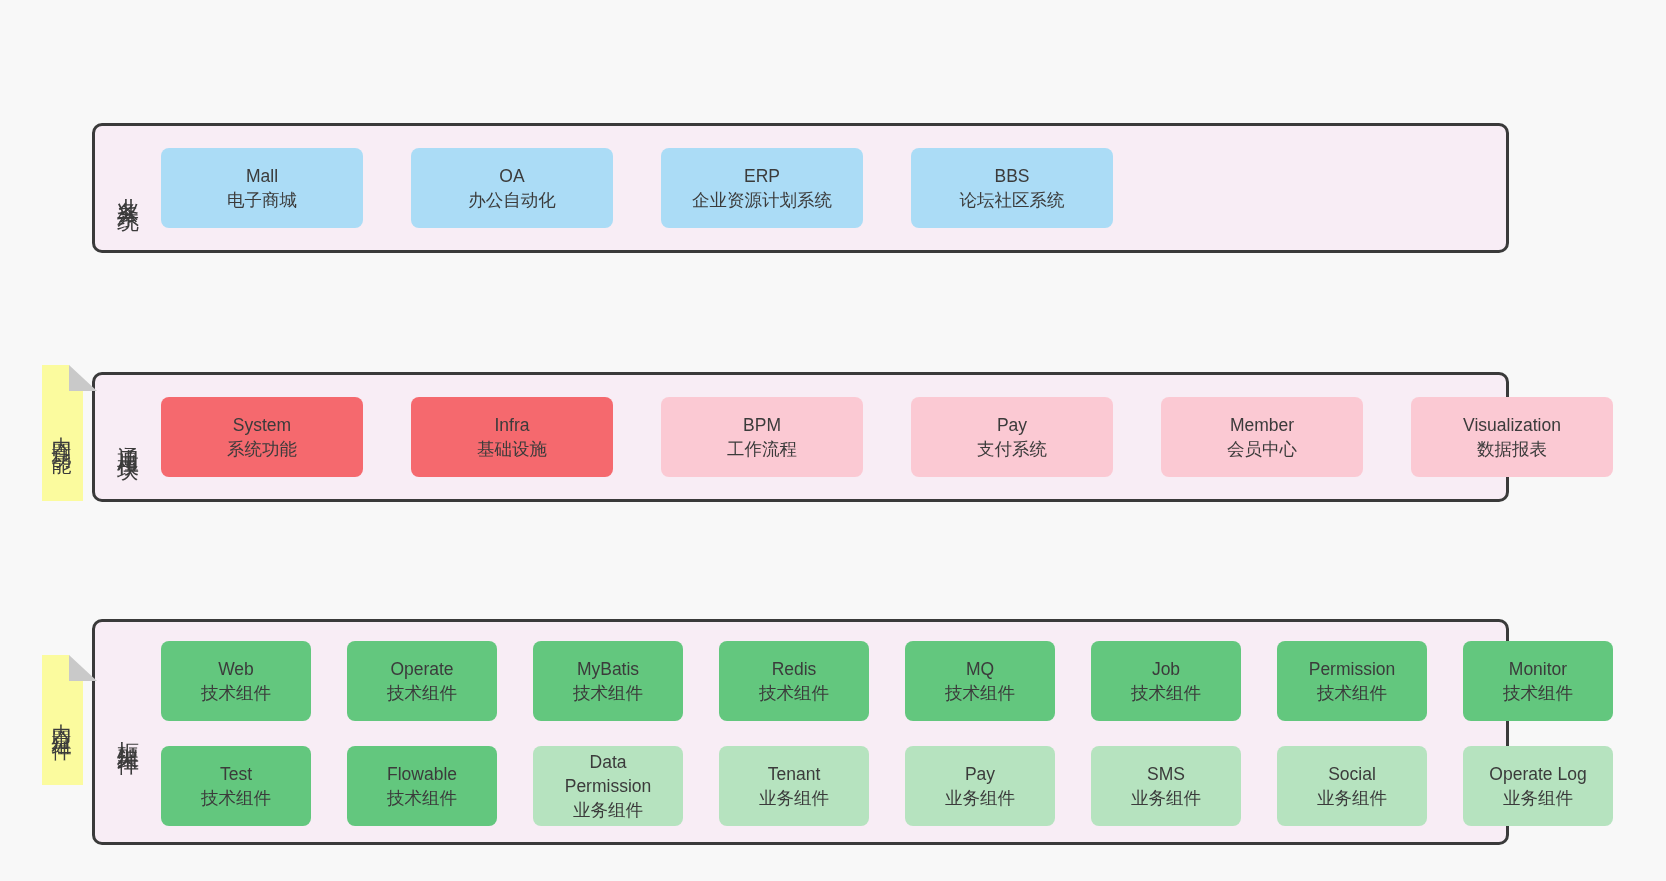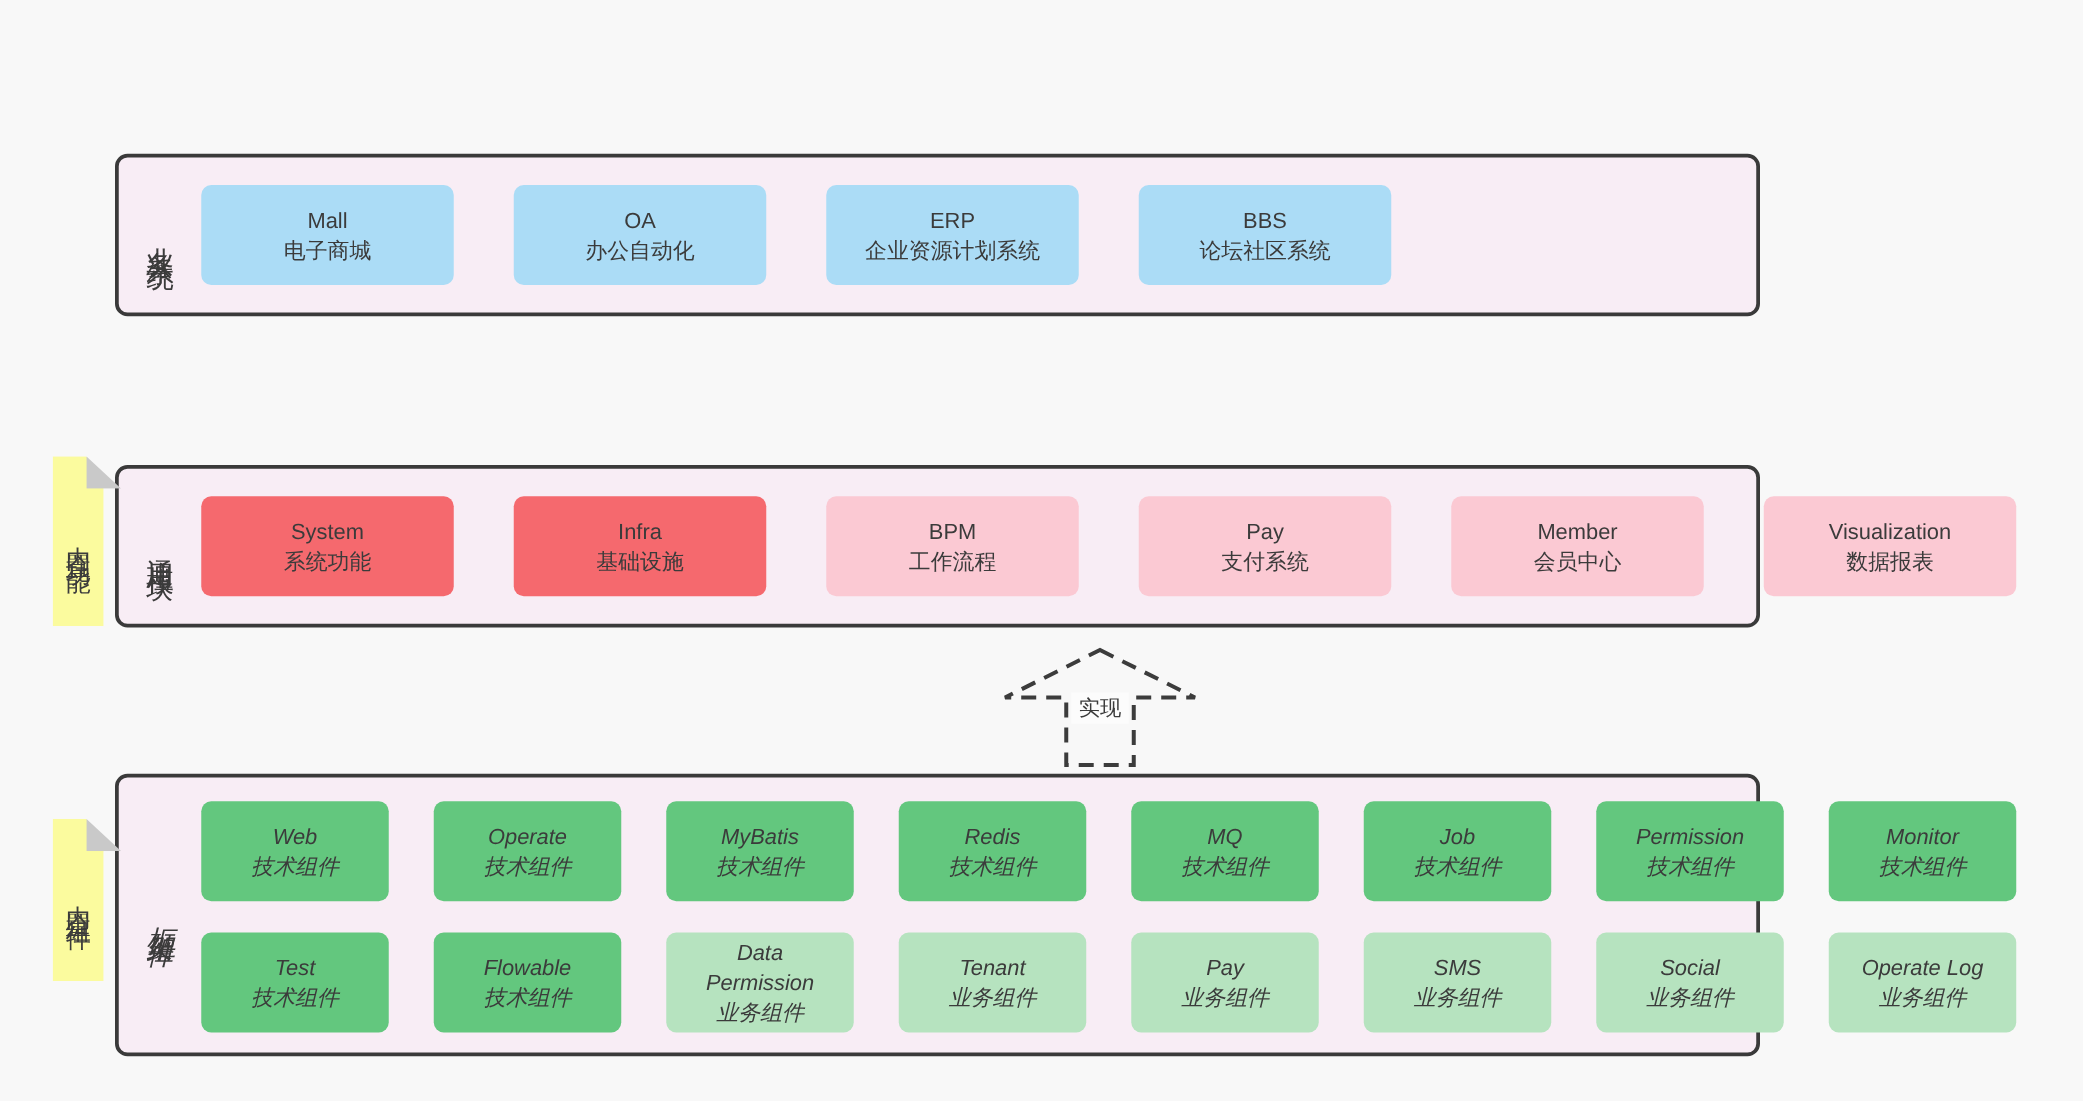--- a/index.html
+++ b/index.html
@@ -5,26 +5,26 @@
   :root{
     --c-page-bg:#f8f8f8; --c-panel-bg:#f8edf5; --c-panel-border:#3a3a3a;
     --c-blue:#abdcf6; --c-red:#f5696e; --c-pink:#fbc9d3;
     --c-green:#63c77e; --c-light-green:#b6e3bf;
     --c-note-yellow:#fbfb9e; --c-note-fold:#c9c9c9; --c-text:#3b3b3b;
   }
   html,body{margin:0;padding:0;}
   body{font-family:"Liberation Sans","DejaVu Sans",sans-serif;background:var(--c-page-bg);}
   .canvas{position:relative;width:1666px;height:881px;background:var(--c-page-bg);overflow:hidden;}
 
-  .layer{position:absolute;left:92px;width:1316px;box-sizing:border-box;
+  .layer{position:absolute;left:92px;width:1417px;box-sizing:border-box;
          background:var(--c-panel-bg);border:3px solid var(--c-panel-border);
          border-radius:10px;display:flex;}
   .layer-top{top:123px;height:130px;}
   .layer-mid{top:372px;height:130px;}
-  .layer-bot{top:619px;height:226px;font-style:italic;}
+  .layer-bot{top:619px;height:226px;}
 
   .label-col{flex:0 0 66px;display:flex;align-items:center;justify-content:center;}
   .v-text{writing-mode:vertical-rl;text-orientation:upright;color:var(--c-text);}
   .layer-label{font-size:22px;letter-spacing:4px;}
 
   .boxes{flex:1;}
   .cols6{display:grid;grid-template-columns:repeat(6,202px);column-gap:48px;
          grid-auto-rows:80px;align-content:center;}
   .cols8{display:grid;grid-template-columns:repeat(8,150px);column-gap:36px;
          grid-auto-rows:80px;row-gap:25px;padding-top:19px;box-sizing:border-box;}
@@ -115,26 +115,20 @@
   </section>
 
   <div class="note note-mid">
     <div class="note-paper" style="background: rgb(251, 251, 158);"></div>
     <div class="note-fold" style="background: rgb(201, 201, 201);"></div>
     <div class="note-text">
       <span class="v-text">内置功能</span>
     </div>
   </div>
 
-  <div class="arrow arrow-implement">
-    <svg viewBox="0 0 180 100">
-      <path class="arrow-shape" d="M90 4 L166 42 L117 42 L117 96 L63 96 L63 42 L14 42 Z"></path>
-    </svg>
-    <div class="arrow-label">实现</div>
-  </div>
 
   <section class="layer layer-bot">
     <div class="label-col">
       <span class="v-text layer-label">框架组件</span>
     </div>
     <div class="boxes cols8">
       <div class="box" style="background: rgb(99, 199, 126);">
           <span class="bt">Web</span>
           <span class="bs">技术组件</span>
         </div>

